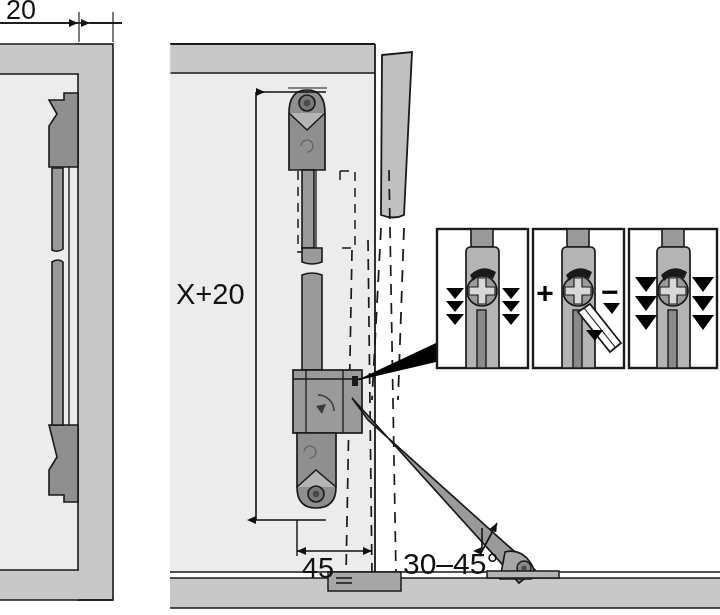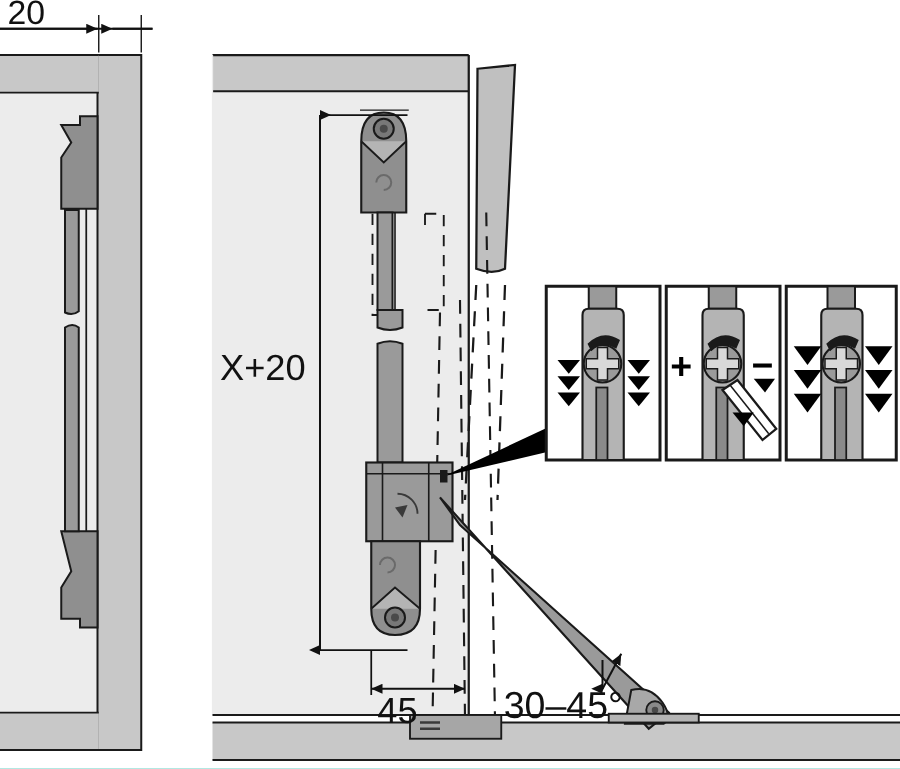--- a/index.html
+++ b/index.html
@@ -1,18 +1,18 @@
 <!DOCTYPE html>
 <html><head>
 <meta charset="utf-8">
 <title>Lift System Mounting Diagram</title>
 <style>
   html,body{margin:0;padding:0;background:#ffffff;}
   body{font-family:"Liberation Sans", sans-serif;}
-  #stage{position:relative;width:720px;height:615px;background:#14b8a6;overflow:hidden;}
+  #stage{position:relative;width:720px;height:615px;background:#f9a8d4;overflow:hidden;}
   #stage svg{display:block;}
   .dimtext{font-family:"Liberation Sans", sans-serif;fill:#111111;}
 </style>
 </head>
 <body>
 
 <div id="stage">
 <svg width="720" height="615" viewBox="0 0 720 615" xmlns="http://www.w3.org/2000/svg">
 
   <defs>

